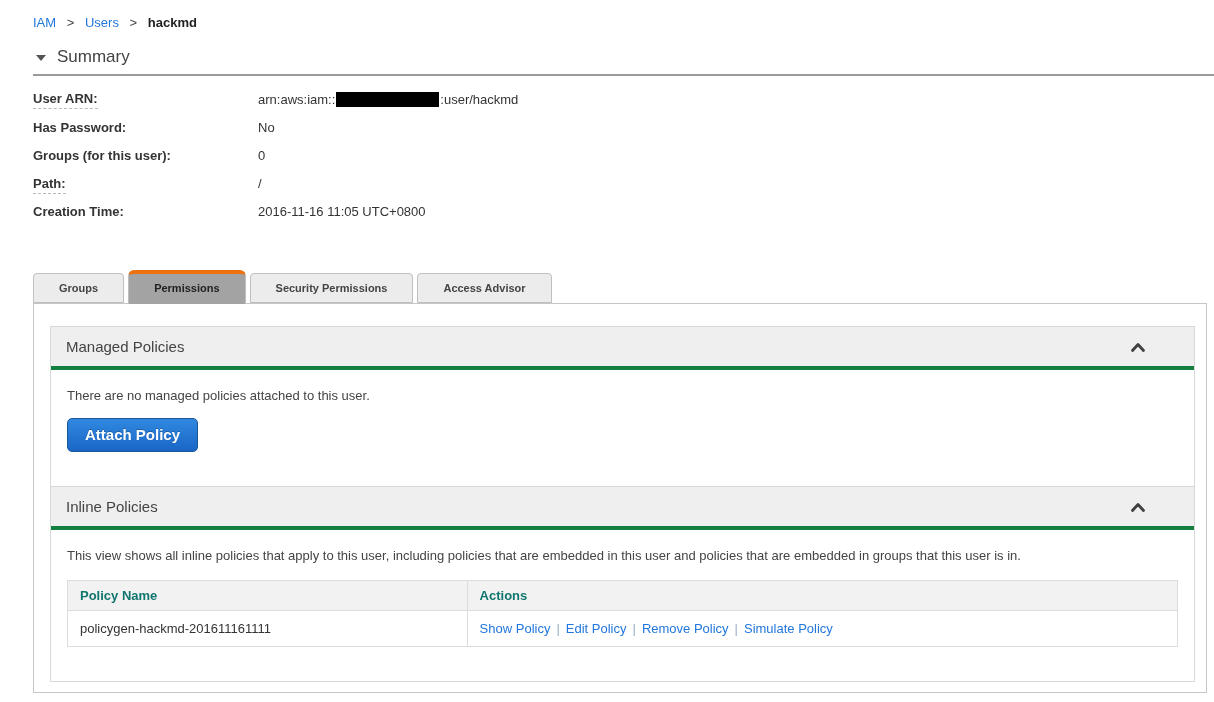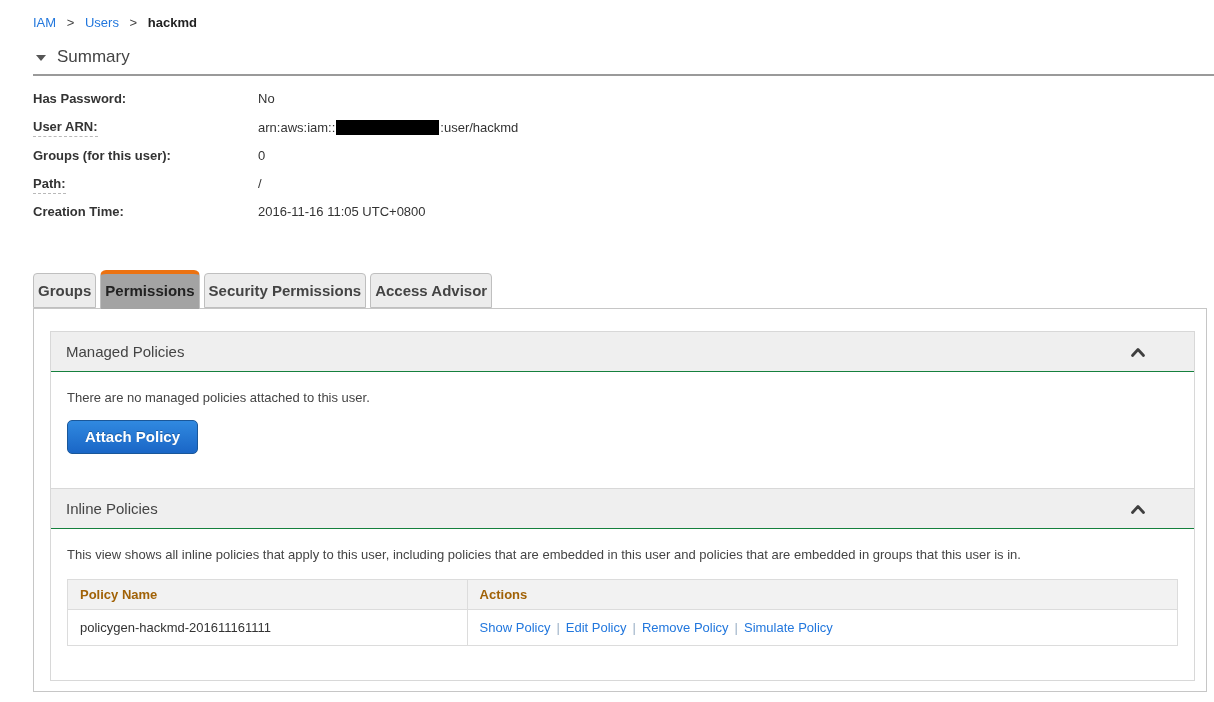--- a/index.html
+++ b/index.html
@@ -52,25 +52,25 @@
     margin: 0 1px;
   }
 
   
   .tabs {
     display: flex; align-items: flex-end;
     margin: 51px 0 0 33px;
     position: relative; z-index: 2;
   }
   .tab {
-    font-weight: bold; font-size: 15px; color: #444;
+    font-weight: bold; font-size: 11px; color: #444;
     background: #ececec;
     border: 1px solid #bfbfbf;
     border-radius: 4px 4px 0 0;
-    padding: 8px 4px;
+    padding: 8px 25px;
     margin-right: 4px;
     cursor: pointer;
     white-space: nowrap;
   }
   .tab.active {
     background: #a3a3a3;
     color: #222;
     border-top: 4px solid #ec7211;
     border-bottom: none;
     border-radius: 6px 6px 0 0;
@@ -85,21 +85,21 @@
     border: 1px solid #c6c6c6;
     background: #fff;
     padding: 22px 11px 10px 16px;
   }
   .accordion { border: 1px solid #d8d8d8; }
   .acc-header {
     background: #efefef;
     padding: 11px 16px 11px 15px;
     font-size: 15px; color: #444;
     display: flex; justify-content: space-between; align-items: center;
-    border-bottom: 1px solid #15803d;
+    border-bottom: 4px solid #15803d;
     cursor: pointer;
   }
   .chevron-btn { background: none; border: none; padding: 0 32px 0 0; cursor: pointer; line-height: 0; }
   .acc-body { padding: 16px 16px 34px 16px; border-bottom: 1px solid #d8d8d8; background: #fff; }
   .acc-body.last { border-bottom: none; }
   .body-text { color: #444; margin: 2px 0 0 0; }
 
   
   .btn-primary {
     display: inline-block;
@@ -121,21 +121,21 @@
     margin-top: 17px;
     font-size: 13px;
   }
   .policy-table th, .policy-table td {
     border: 1px solid #dcdcdc;
     text-align: left;
   }
   .policy-table th {
     background: #f2f2f2;
     padding: 7px 12px;
-    color: #a16207;
+    color: #0f766e;
     margin-top: 35px;
   }
   .policy-table td { padding: 10px 12px; color: #333; }
   .col-name { width: 36%; }
   .action-link { color: #2277dd; }
   .action-sep { color: #9ab0c6; margin: 0 6px; }
 </style>
 </head>
 <body>
 
@@ -147,28 +147,28 @@
   <span class="crumb-current">hackmd</span>
 </div>
 
 <div class="summary-head">
   <span class="tri-down"></span>
   <span class="summary-title">Summary</span>
 </div>
 
 <div class="summary-fields">
   <div class="field-row">
+    <div class="field-label">
+      <span class="tooltip-term">User ARN:</span>
+    </div>
+    <div class="field-value"><span>arn:aws:iam::</span><span class="redaction"></span><span>:user/hackmd</span></div>
+  </div>
+  <div class="field-row">
     <div class="field-label">Has Password:</div>
     <div class="field-value">No</div>
-  </div>
-  <div class="field-row">
-    <div class="field-label">
-      <span class="tooltip-term">User ARN:</span>
-    </div>
-    <div class="field-value"><span>arn:aws:iam::</span><span class="redaction"></span><span>:user/hackmd</span></div>
   </div>
   <div class="field-row">
     <div class="field-label">Groups (for this user):</div>
     <div class="field-value">0</div>
   </div>
   <div class="field-row">
     <div class="field-label">
       <span class="tooltip-term">Path:</span>
     </div>
     <div class="field-value">/</div>

